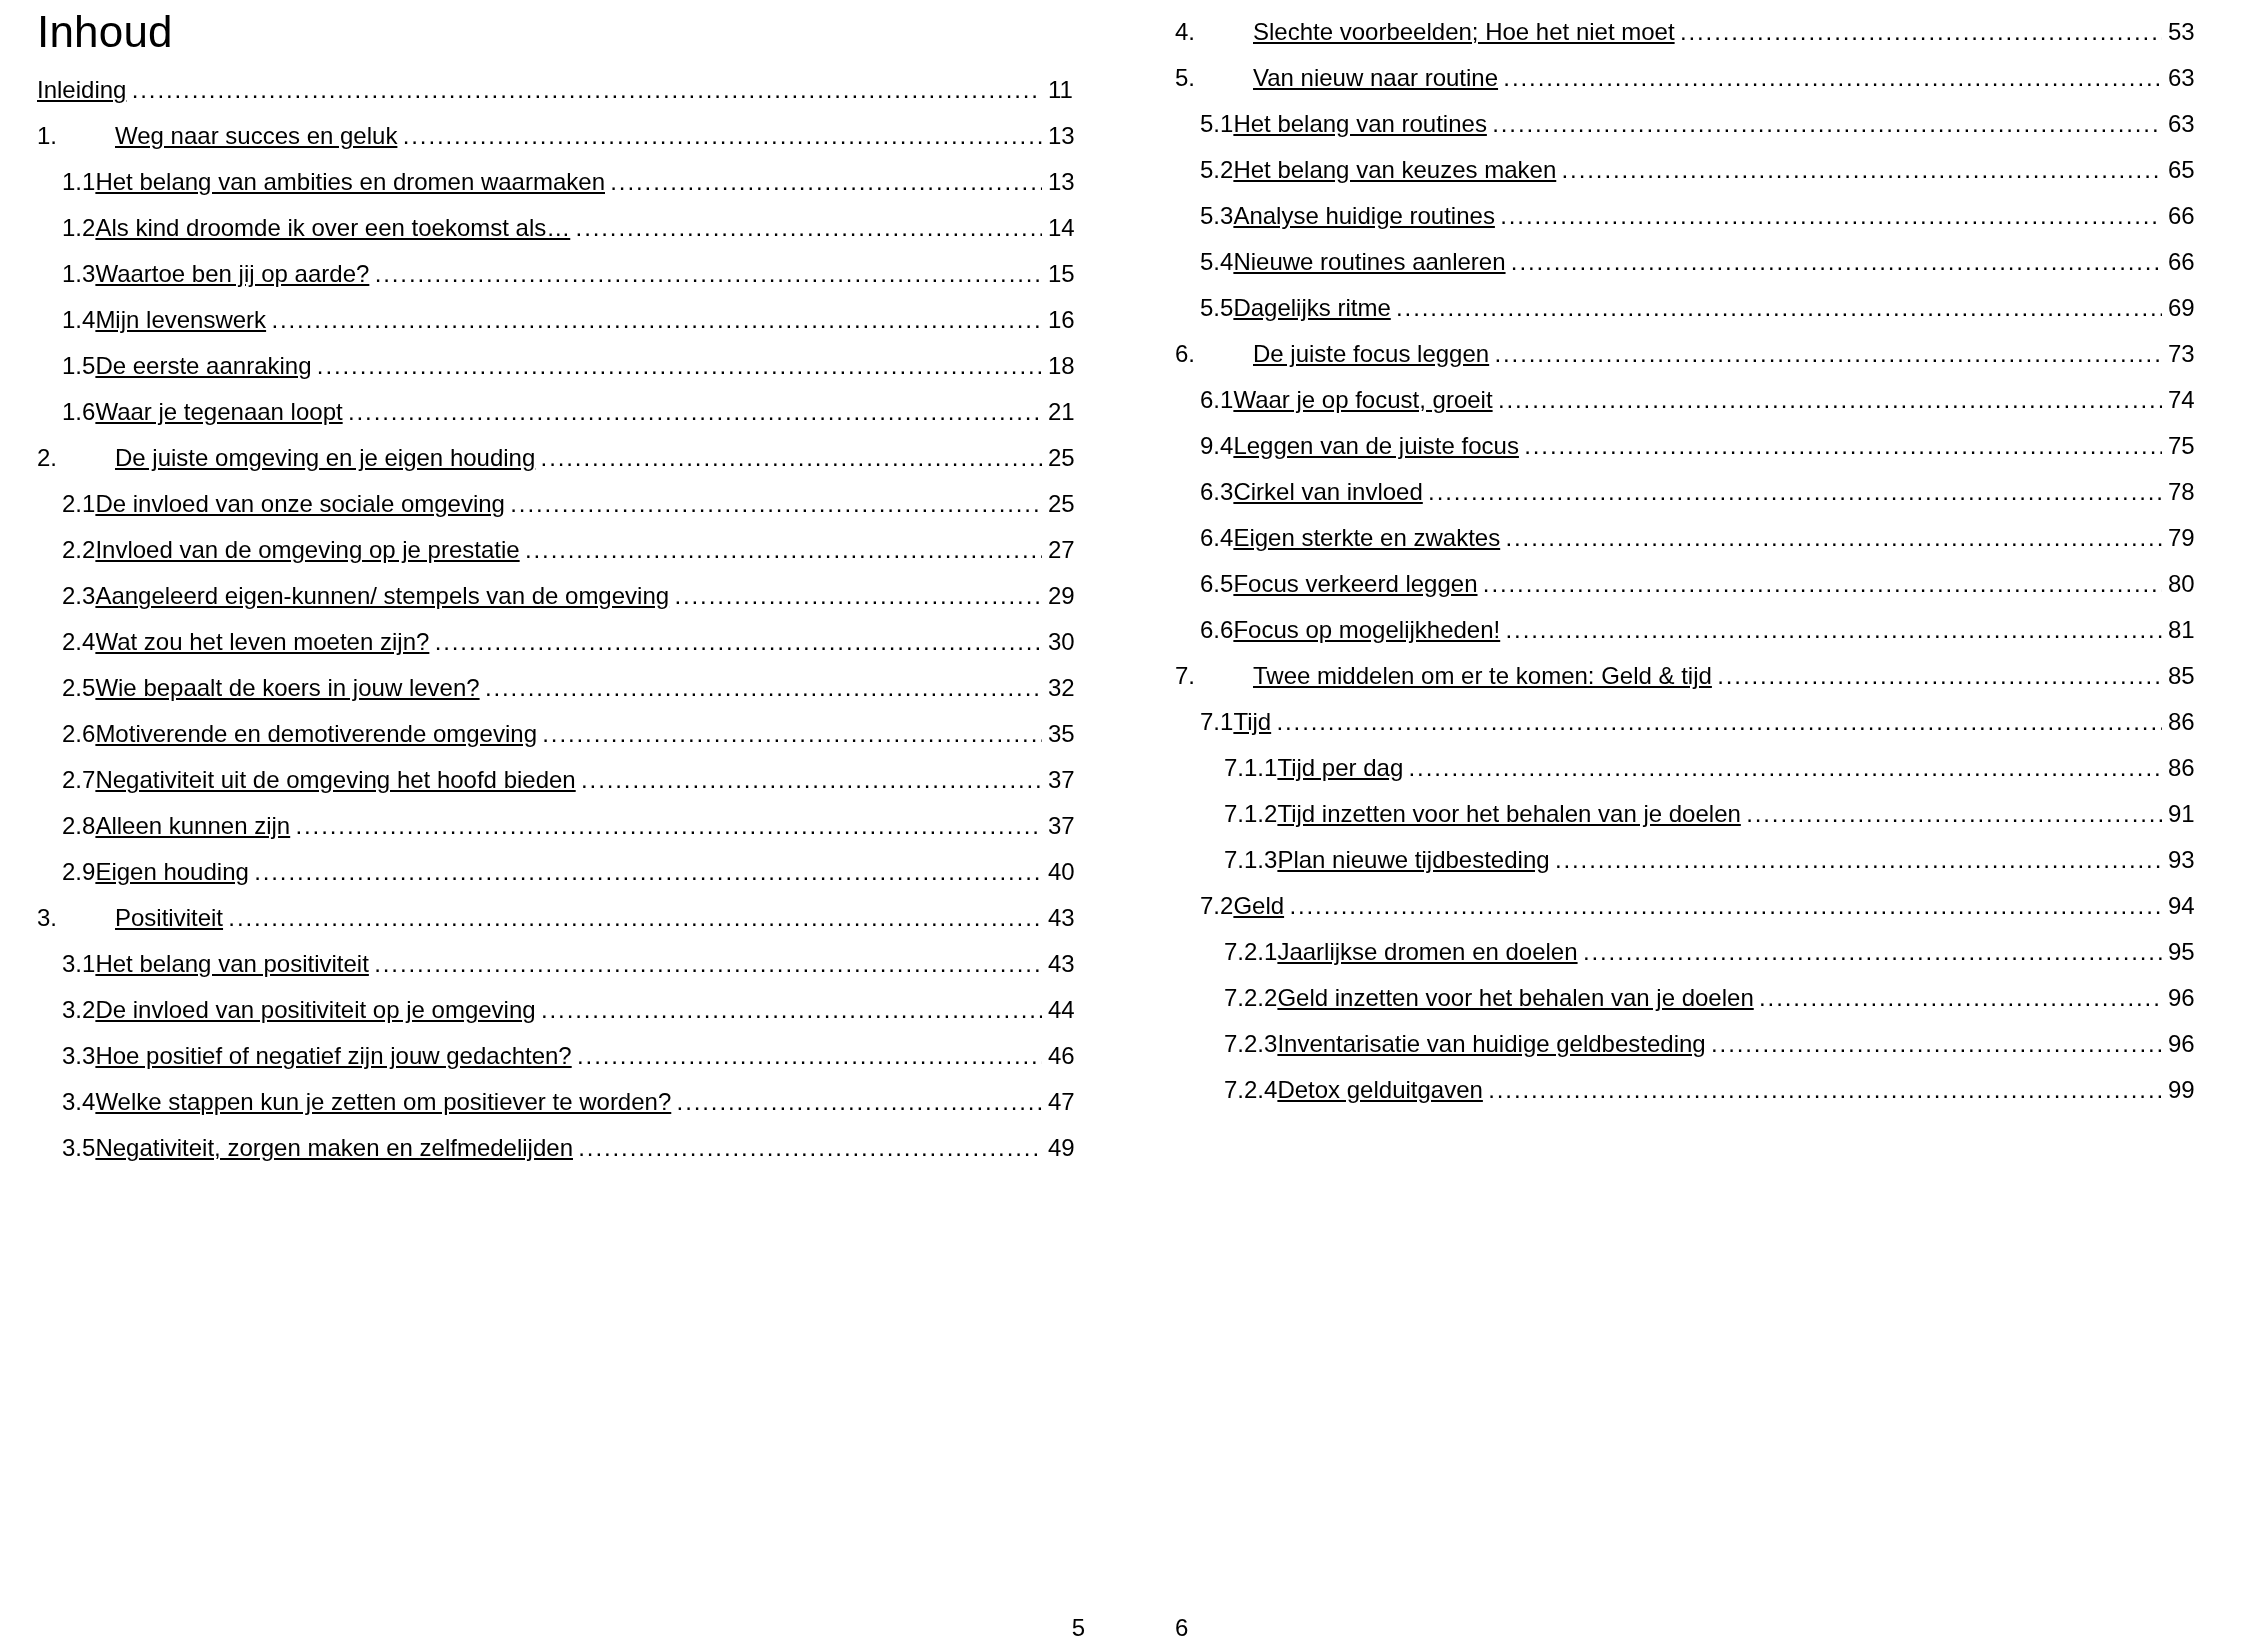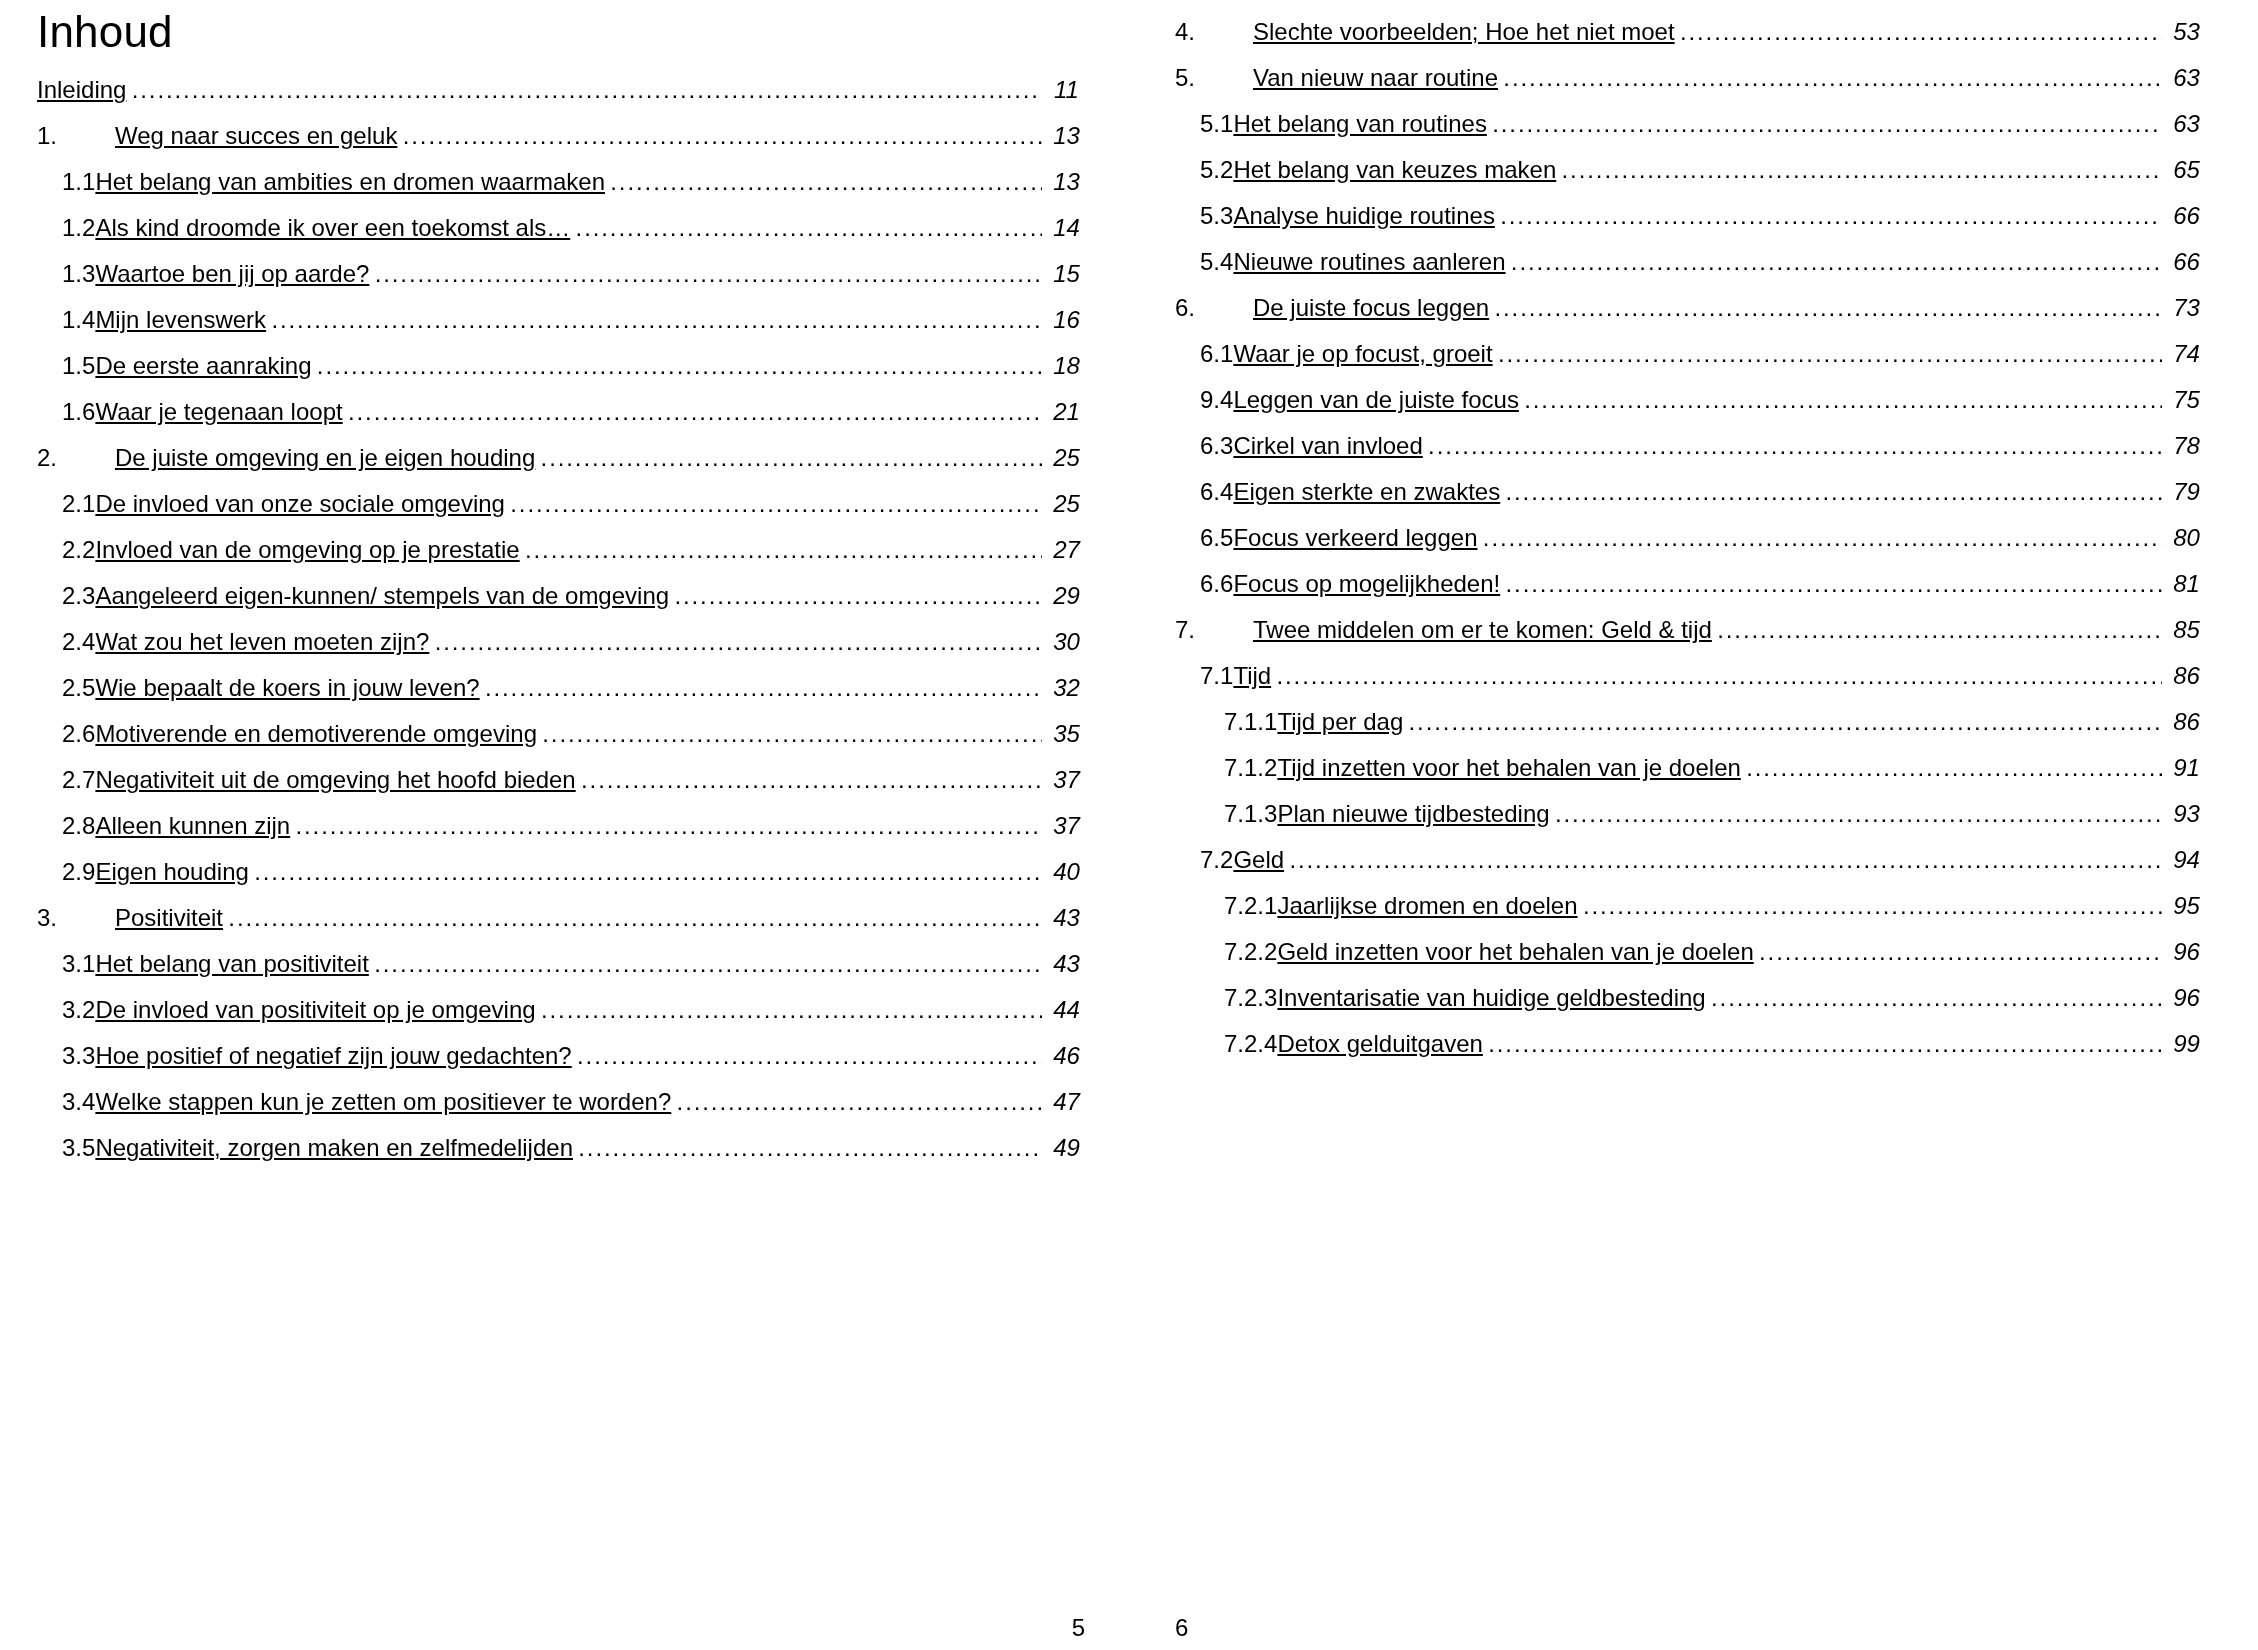--- a/index.html
+++ b/index.html
@@ -74,23 +74,22 @@
     content: "........................................................................................................................................................................................................";
     letter-spacing: 1.9px;
     font-size: 24px;
     display: block;
     white-space: nowrap;
     color: #000;
   }
   .toc-entry .pg {
     flex: 0 0 auto;
     padding-left: 6.2px;
-    text-align: center;
+    text-align: left;
     min-width: 37px;
-    font-style: italic;
   }
   .lvl-0 { padding-left: 0px; }
   .lvl-1 { padding-left: 25px; }
   .lvl-2 { padding-left: 49px; }
 
   .page-number {
     position: absolute;
     bottom: 8.8px;
     font-size: 24px;
   }
@@ -287,20 +286,26 @@
           <span class="label">Analyse huidige routines</span>
           <span class="leader"></span>
           <span class="pg">66</span>
         </li>
         <li class="toc-entry lvl-1">
           <span class="num">5.4</span>
           <span class="label">Nieuwe routines aanleren</span>
           <span class="leader"></span>
           <span class="pg">66</span>
         </li>
+        <li class="toc-entry lvl-1">
+          <span class="num">5.5</span>
+          <span class="label">Dagelijks ritme</span>
+          <span class="leader"></span>
+          <span class="pg">69</span>
+        </li>
         <li class="toc-entry lvl-0">
           <span class="num num-lvl1">6.</span>
           <span class="label">De juiste focus leggen</span>
           <span class="leader"></span>
           <span class="pg">73</span>
         </li>
         <li class="toc-entry lvl-1">
           <span class="num">6.1</span>
           <span class="label">Waar je op focust, groeit</span>
           <span class="leader"></span>

